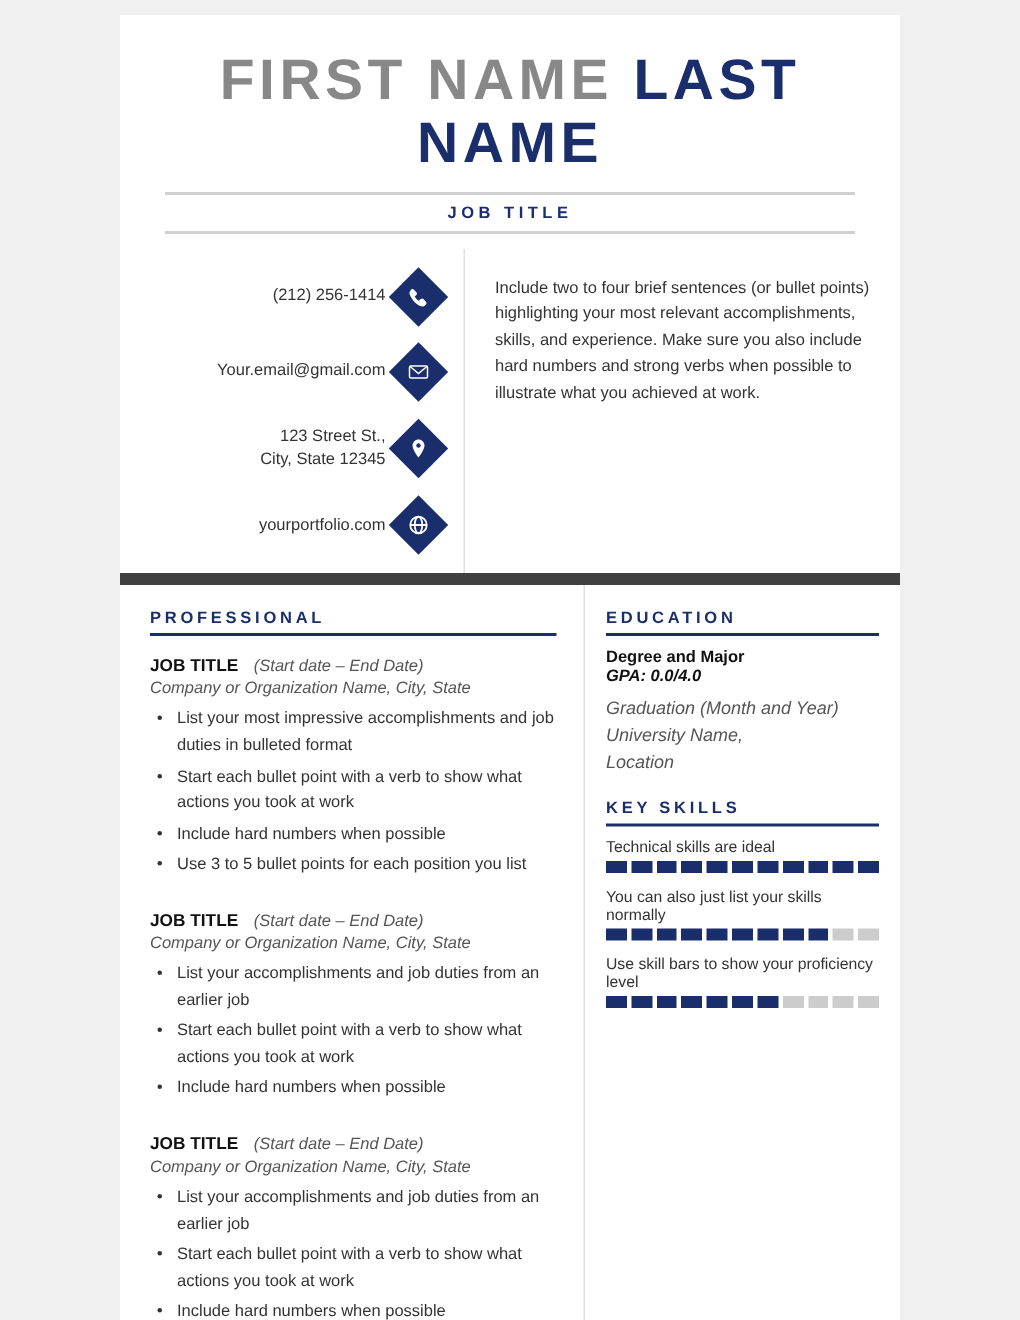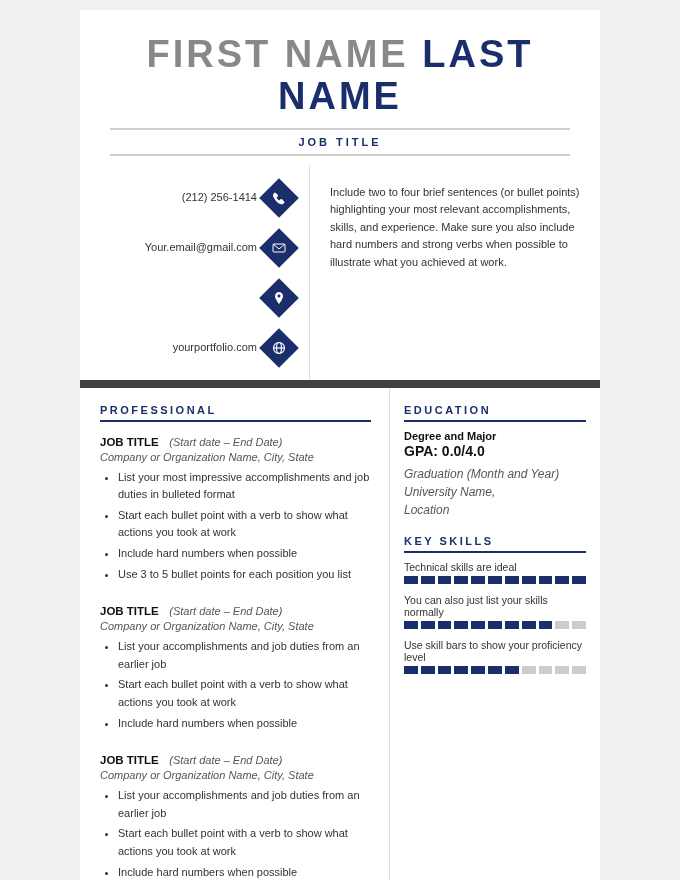--- a/index.html
+++ b/index.html
@@ -194,24 +194,25 @@
       padding-bottom: 4px;
       border-bottom: 2px solid #1a2e6c;
     }
     .edu-degree {
       font-size: 11px;
       font-weight: bold;
       color: #111;
       margin-bottom: 1px;
     }
     .edu-gpa {
-      font-size: 14px;
+      font-size: 11px;
       font-weight: bold;
       color: #111;
       margin-bottom: 6px;
+      font-style: italic;
     }
     .edu-grad {
       font-size: 12px;
       font-style: italic;
       color: #555;
       line-height: 1.5;
     }
 
     .skills-section {
       margin-top: 6px;
@@ -280,20 +281,24 @@
         <span class="contact-text">Your.email@gmail.com</span>
         <div class="diamond-icon">
           <svg width="14" height="14" viewBox="0 0 14 14" fill="white">
             <rect x="1" y="3" width="12" height="8" rx="1" stroke="white" stroke-width="1" fill="none"></rect>
             <path d="M1 3l6 5 6-5" stroke="white" stroke-width="1" fill="none"></path>
           </svg>
         </div>
       </div>
 
       <div class="contact-item">
+        <span class="contact-text">
+          <span>123 Street St.,</span><br>
+          <span>City, State 12345</span>
+        </span>
         <div class="diamond-icon">
           <svg width="14" height="14" viewBox="0 0 14 14" fill="white">
             <path d="M7 1C4.8 1 3 2.8 3 5c0 3 4 8 4 8s4-5 4-8c0-2.2-1.8-4-4-4zm0 5.5C6.2 6.5 5.5 5.8 5.5 5S6.2 3.5 7 3.5 8.5 4.2 8.5 5 7.8 6.5 7 6.5z"></path>
           </svg>
         </div>
       </div>
 
       <div class="contact-item">
         <span class="contact-text">yourportfolio.com</span>
         <div class="diamond-icon">

